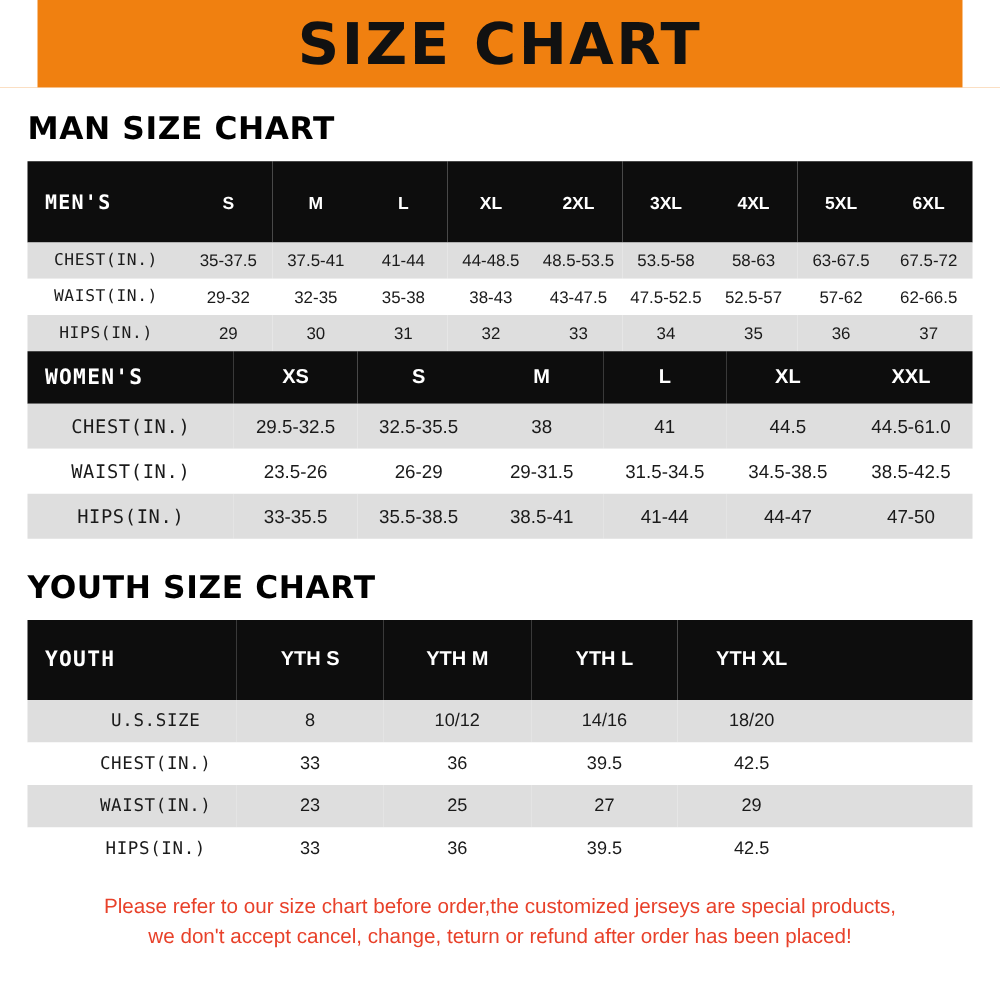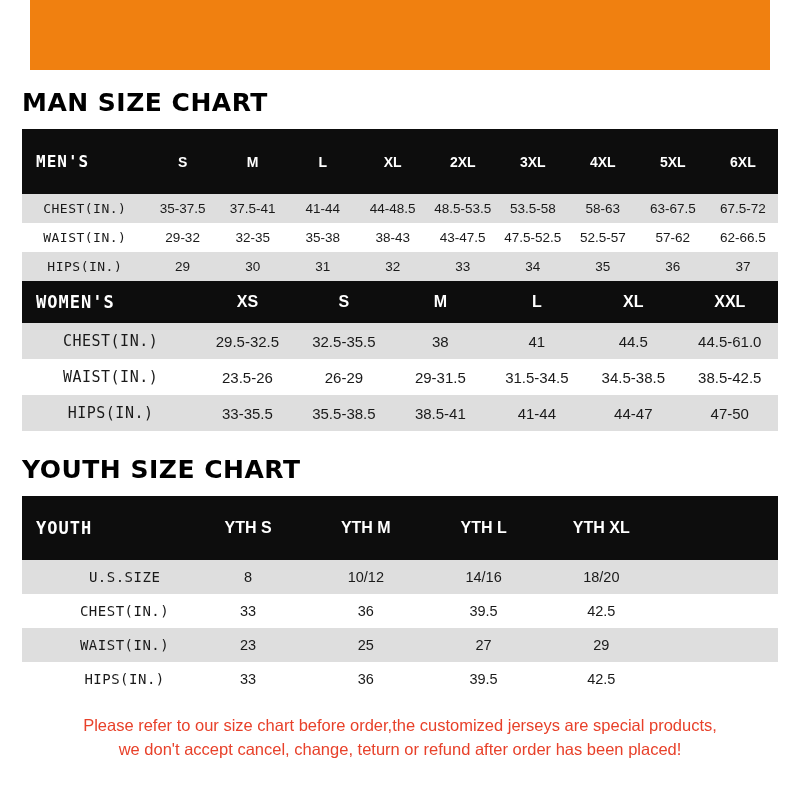--- a/index.html
+++ b/index.html
@@ -99,21 +99,21 @@
   table.size-table tbody td.rowhead {
     font-family: "DejaVu Sans Mono", monospace;
     font-size: 13px;
     letter-spacing: 0.5px;
     text-align: center;
   }
   table.size-table tbody tr.alt-light td { background: #dedede; }
   table.size-table tbody tr.alt-white td { background: #ffffff; }
 
   
-  table.women-table thead th { font-size: 16px; padding: 11px 12px; }
+  table.women-table thead th { font-size: 16px; padding: 11px 0; }
   table.women-table thead th.rowhead { font-size: 17px; }
   table.women-table tbody td { font-size: 15px; padding: 9px 2px; }
   table.women-table tbody td.rowhead { font-size: 15px; }
 
   table.youth-table thead th { font-size: 16px; padding: 22px 2px; }
   table.youth-table thead th.rowhead { font-size: 17px; }
   table.youth-table tbody td { font-size: 14.5px; padding: 9px 2px; }
   table.youth-table tbody td.rowhead { font-size: 14px; padding-left: 40px; }
 
   .notice {
@@ -128,20 +128,21 @@
   .notice div { white-space: nowrap; }
 </style>
 </head>
 <body>
 
 <div class="page">
 
   <div class="header-band">
     <div class="white-block-left"></div>
     <div class="white-block-right"></div>
+    <div class="header-title">SIZE CHART</div>
   </div>
 
   <div class="content">
 
     <div class="section-title man">MAN SIZE CHART</div>
     <table class="size-table man-table">
       <thead>
         <tr>
           <th class="rowhead" style="width:14.5%">MEN'S</th>
           <th>S</th>

